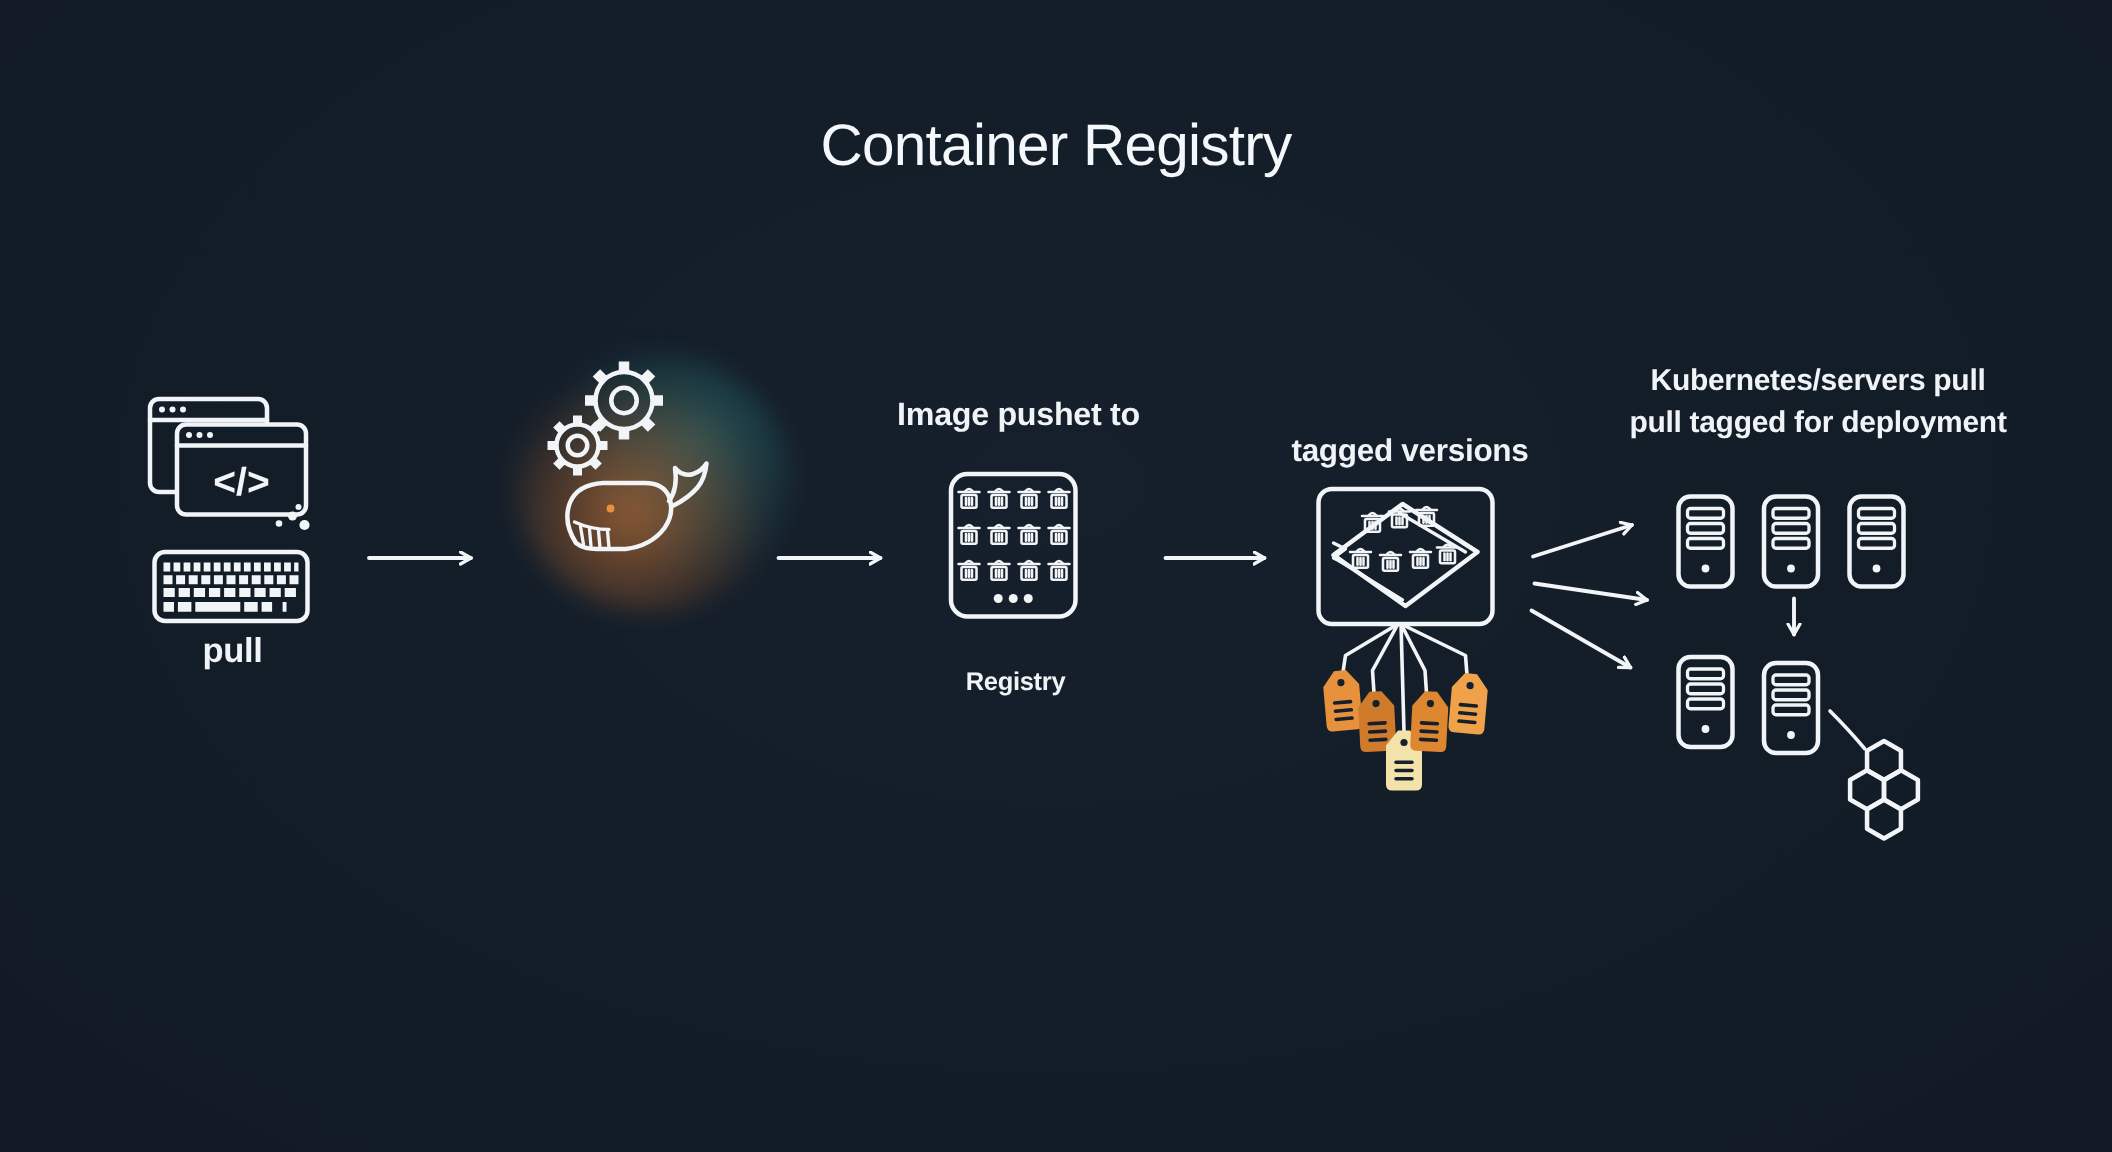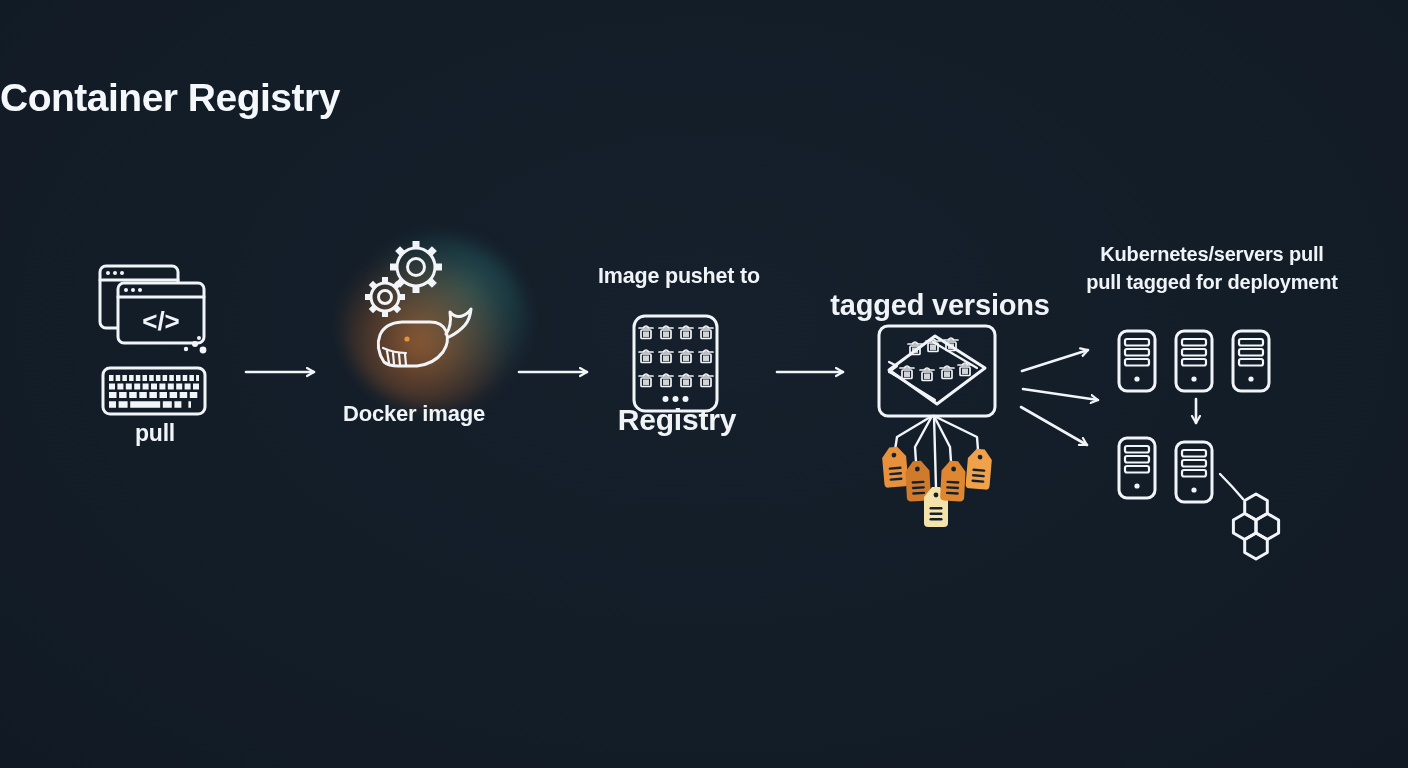--- a/index.html
+++ b/index.html
@@ -13,22 +13,22 @@
   .ln  { fill:none; stroke:#F2F5F8; stroke-width:3;   stroke-linecap:round; stroke-linejoin:round; }
   .ln2 { fill:none; stroke:#F2F5F8; stroke-width:2.2; stroke-linecap:round; stroke-linejoin:round; }
   .cnt { fill:none; stroke:#F2F5F8; stroke-width:1.7; stroke-linecap:round; stroke-linejoin:round; }
   .tooth { fill:none; stroke:#F2F5F8; stroke-linecap:butt; }
   .dot { fill:#F2F5F8; }
   .kb  { fill:none; stroke:#F2F5F8; stroke-linecap:butt; }
   .ar  { fill:none; stroke:#F2F5F8; stroke-width:2.6; stroke-linecap:round; }
   .st  { fill:none; stroke:#F2F5F8; stroke-width:2.4; stroke-linecap:round; stroke-linejoin:round; }
   .cap { position:absolute; font-weight:700; text-align:center; color:#F0F4F7; letter-spacing:-0.2px; }
   .title {
-    position:absolute; left:0; top:76px; width:100%; 
-    font-size:39px; font-weight:700; letter-spacing:-0.5px; color:#F5F8FA; margin:0;
+    position:absolute; left:0; top:76px; width:100%; text-align:center;
+    font-size:39px; font-weight:400; letter-spacing:-0.5px; color:#F5F8FA; margin:0;
   }
   .glow {
     position:absolute; left:342px; top:236px; width:185px; height:172px; border-radius:50%;
     background:
       radial-gradient(circle at 42% 62%, rgba(232,126,50,0.55) 0%, rgba(232,126,50,0.0) 62%),
       radial-gradient(circle at 68% 32%, rgba(60,180,170,0.30) 0%, rgba(60,180,170,0.0) 58%);
     filter: blur(8px);
   }
   .tagsvg { position:absolute; }
 </style>
@@ -135,44 +135,43 @@
   <svg class="abs" style="left:372px;top:296px" width="104" height="94" viewBox="0 0 104 94">
     <path d="M12 66 Q3 52 8 39 Q13 27 30 26 L58 26 Q70 26 74 35 Q78 46 71 56 Q62 68 45 70 L26 70 Q17 70 12 66 Z" class="ln"></path>
     <path d="M74 38 Q80 30 78 16 Q83 22 90 20 Q96 18 99 13 Q98 23 93 29 Q87 36 77 41" class="ln"></path>
     <circle cx="35" cy="43" r="2.6" fill="#E8913C"></circle>
     <path d="M11 52 Q22 57 34 57" class="ln2"></path>
     <line x1="15" y1="55" x2="17" y2="67" class="ln2"></line>
     <line x1="21" y1="57" x2="22" y2="68" class="ln2"></line>
     <line x1="27" y1="58" x2="28" y2="69" class="ln2"></line>
     <line x1="33" y1="58" x2="34" y2="69" class="ln2"></line>
   </svg>
-  <div class="cap" style="left:324px;top:401px;width:180px;font-size:22px">Docker image</div>
 
   <div class="cap" style="left:579px;top:264px;width:200px;font-size:21.5px">Image pushet to</div>
   <svg class="abs" style="left:632px;top:314px" width="87" height="99" viewBox="0 0 87 99">
     <rect x="2" y="2" width="83" height="95" rx="11" class="ln"></rect>
     <use href="#cnt" x="6" y="10"></use>
       <use href="#cnt" x="26" y="10"></use>
       <use href="#cnt" x="46" y="10"></use>
       <use href="#cnt" x="66" y="10"></use>
     <use href="#cnt" x="6" y="34"></use>
       <use href="#cnt" x="26" y="34"></use>
       <use href="#cnt" x="46" y="34"></use>
       <use href="#cnt" x="66" y="34"></use>
     <use href="#cnt" x="6" y="58"></use>
       <use href="#cnt" x="26" y="58"></use>
       <use href="#cnt" x="46" y="58"></use>
       <use href="#cnt" x="66" y="58"></use>
     <circle cx="33.5" cy="85" r="3" class="dot"></circle>
       <circle cx="43.5" cy="85" r="3" class="dot"></circle>
       <circle cx="53.5" cy="85" r="3" class="dot"></circle>
   </svg>
-  <div class="cap" style="left:587px;top:403px;width:180px;font-size:30px">Registry</div>
-
-  <div class="cap" style="left:830px;top:289px;width:220px;font-size:29px">tagged versions</div>
+  <div class="cap" style="left:587px;top:445px;width:180px;font-size:17px">Registry</div>
+
+  <div class="cap" style="left:830px;top:289px;width:220px;font-size:21px">tagged versions</div>
   <svg class="abs" style="left:877px;top:324px" width="120" height="94" viewBox="0 0 120 94">
     <rect x="2" y="2" width="116" height="90" rx="9" class="ln"></rect>
     <polygon points="58,12 108,44 60,80 12,46" class="ln" stroke-width="2.6"></polygon>
     <line x1="56" y1="18" x2="100" y2="44" class="ln2"></line>
     <line x1="16" y1="50" x2="58" y2="76" class="ln2"></line>
     <path d="M12 38 L20 42 L12 48 L20 52" class="ln2"></path>
     <use href="#cnt" x="30" y="16"></use>
       <use href="#cnt" x="48" y="13"></use>
       <use href="#cnt" x="66" y="12"></use>
     <use href="#cnt" x="22" y="40"></use>

